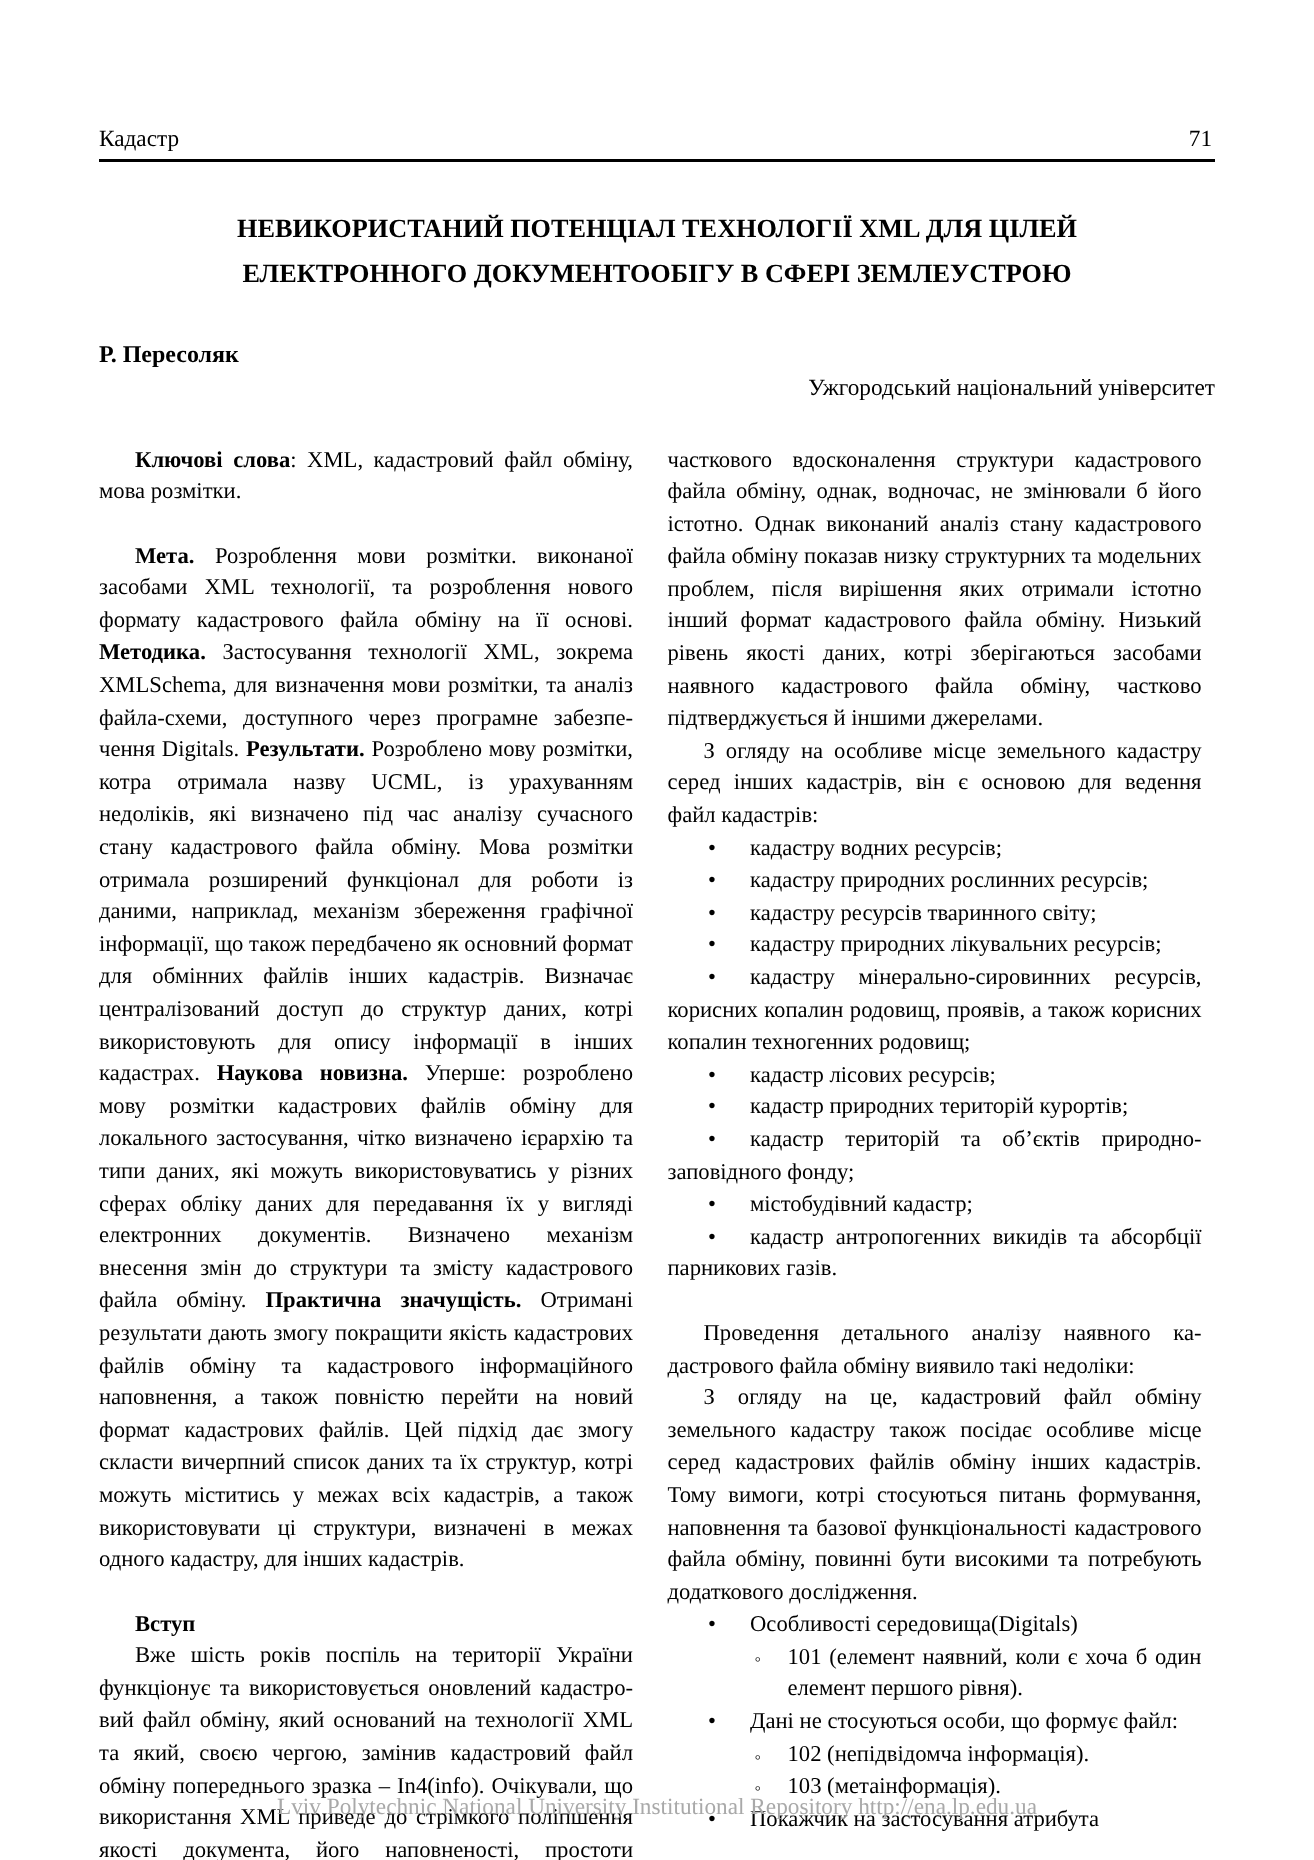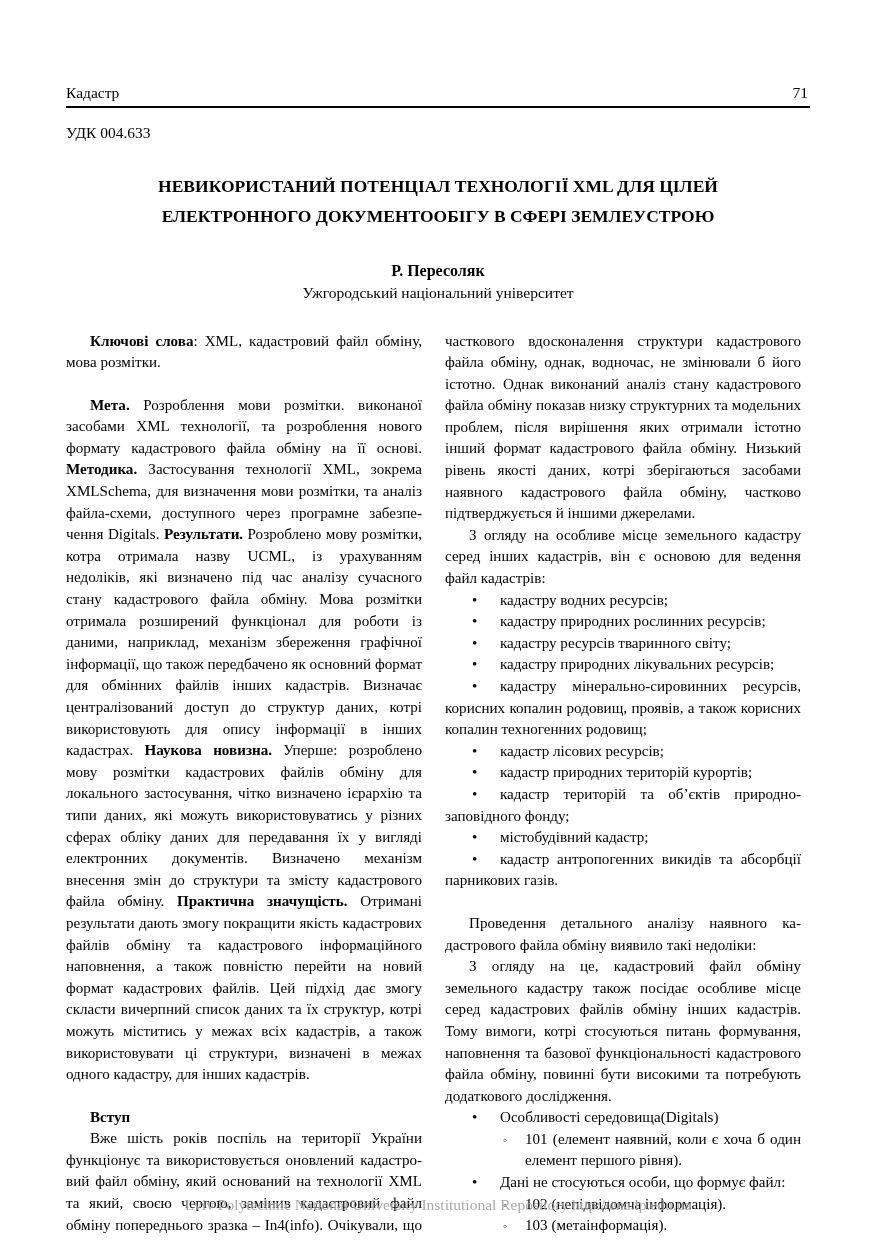--- a/index.html
+++ b/index.html
@@ -25,22 +25,22 @@
   .runhead .pnum{position:absolute;right:2px;top:0;}
   .udc{margin-top:16px;font-size:15.5px;}
   .title{
     margin:30px auto 0 auto;
     max-width:650px;
     text-align:center;
     font-weight:bold;
     font-size:17.5px;
     line-height:1.7;
   }
-  .author{margin-top:30px;text-align:center;font-weight:bold;font-size:16px;}
-  .affil{margin-top:4px;text-align:center;font-size:15.5px;}
+  .author{margin-top:30px;font-weight:bold;font-size:16px;}
+  .affil{margin-top:4px;text-align:right;font-size:15.5px;}
   
   .cols{display:flex;gap:23px;margin-top:29px;}
   .col{width:356px;font-size:15.1px;line-height:21.6px;text-align:justify;}
   .col p{margin:0;}
   .blk{position:relative;}
   .indent{text-indent:24px;}
   .gap{margin-top:21px !important;}
   .jlast{text-align-last:justify;}
   .heading{font-weight:bold;text-indent:24px;}
   .bullet1{text-indent:55px;}
@@ -61,21 +61,20 @@
 </style>
 </head>
 <body>
 
 <div class="page">
   <div class="inner">
     <div class="runhead">
       <span class="rtitle">Кадастр</span>
       <span class="pnum">71</span>
     </div>
-    <div class="udc">УДК 004.633</div>
     <div class="title">НЕВИКОРИСТАНИЙ ПОТЕНЦІАЛ ТЕХНОЛОГІЇ XML ДЛЯ ЦІЛЕЙ ЕЛЕКТРОННОГО ДОКУМЕНТООБІГУ В СФЕРІ ЗЕМЛЕУСТРОЮ</div>
     <div class="author">Р. Пересоляк</div>
     <div class="affil">Ужгородський національний університет</div>
     <div class="cols">
       <div class="col" id="col-left">
           <p class="blk para indent"><b>Ключові слова</b>: XML, кадастровий файл обміну, мова розмітки.</p>
           <p class="blk para indent gap"><b>Мета.</b> Розроблення мови розмітки. виконаної засобами XML технології, та розроблення нового формату кадастрового файла обміну на її основі. <b>Методика.</b> Застосування технології XML, зокрема XMLSchema, для визначення мови розмітки, та аналіз файла-схеми, доступного через програмне забезпе-чення Digitals. <b>Результати.</b> Розроблено мову розмітки, котра отримала назву UCML, із урахуванням недоліків, які визначено під час аналізу сучасного стану кадастрового файла обміну. Мова розмітки отримала розширений функціонал для роботи із даними, наприклад, механізм збереження графічної інформації, що також передбачено як основний формат для обмінних файлів інших кадастрів. Визначає централізований доступ до структур даних, котрі використовують для опису інформації в інших кадастрах. <b>Наукова новизна.</b> Уперше: розроблено мову розмітки кадастрових файлів обміну для локального застосування, чітко визначено ієрархію та типи даних, які можуть використовуватись у різних сферах обліку даних для передавання їх у вигляді електронних документів. Визначено механізм внесення змін до структури та змісту кадастрового файла обміну. <b>Практична значущість.</b> Отримані результати дають змогу покращити якість кадастрових файлів обміну та кадастрового інформаційного наповнення, а також повністю перейти на новий формат кадастрових файлів. Цей підхід дає змогу скласти вичерпний список даних та їх структур, котрі можуть міститись у межах всіх кадастрів, а також використовувати ці структури, визначені в межах одного кадастру, для інших кадастрів.</p>
           <p class="blk heading gap">Вступ</p>
           <p class="blk para indent jlast">Вже шість років поспіль на території України функціонує та використовується оновлений кадастро-вий файл обміну, який оснований на технології XML та який, своєю чергою, замінив кадастровий файл обміну попереднього зразка – In4(info). Очікували, що використання XML приведе до стрімкого поліпшення якості документа, його наповненості, простоти використання та функціональної зручності. Розпочи-наючи дослідження, автор передбачав запропонувати та внести низку правок, котрі б стосувались</p>
         </div>

